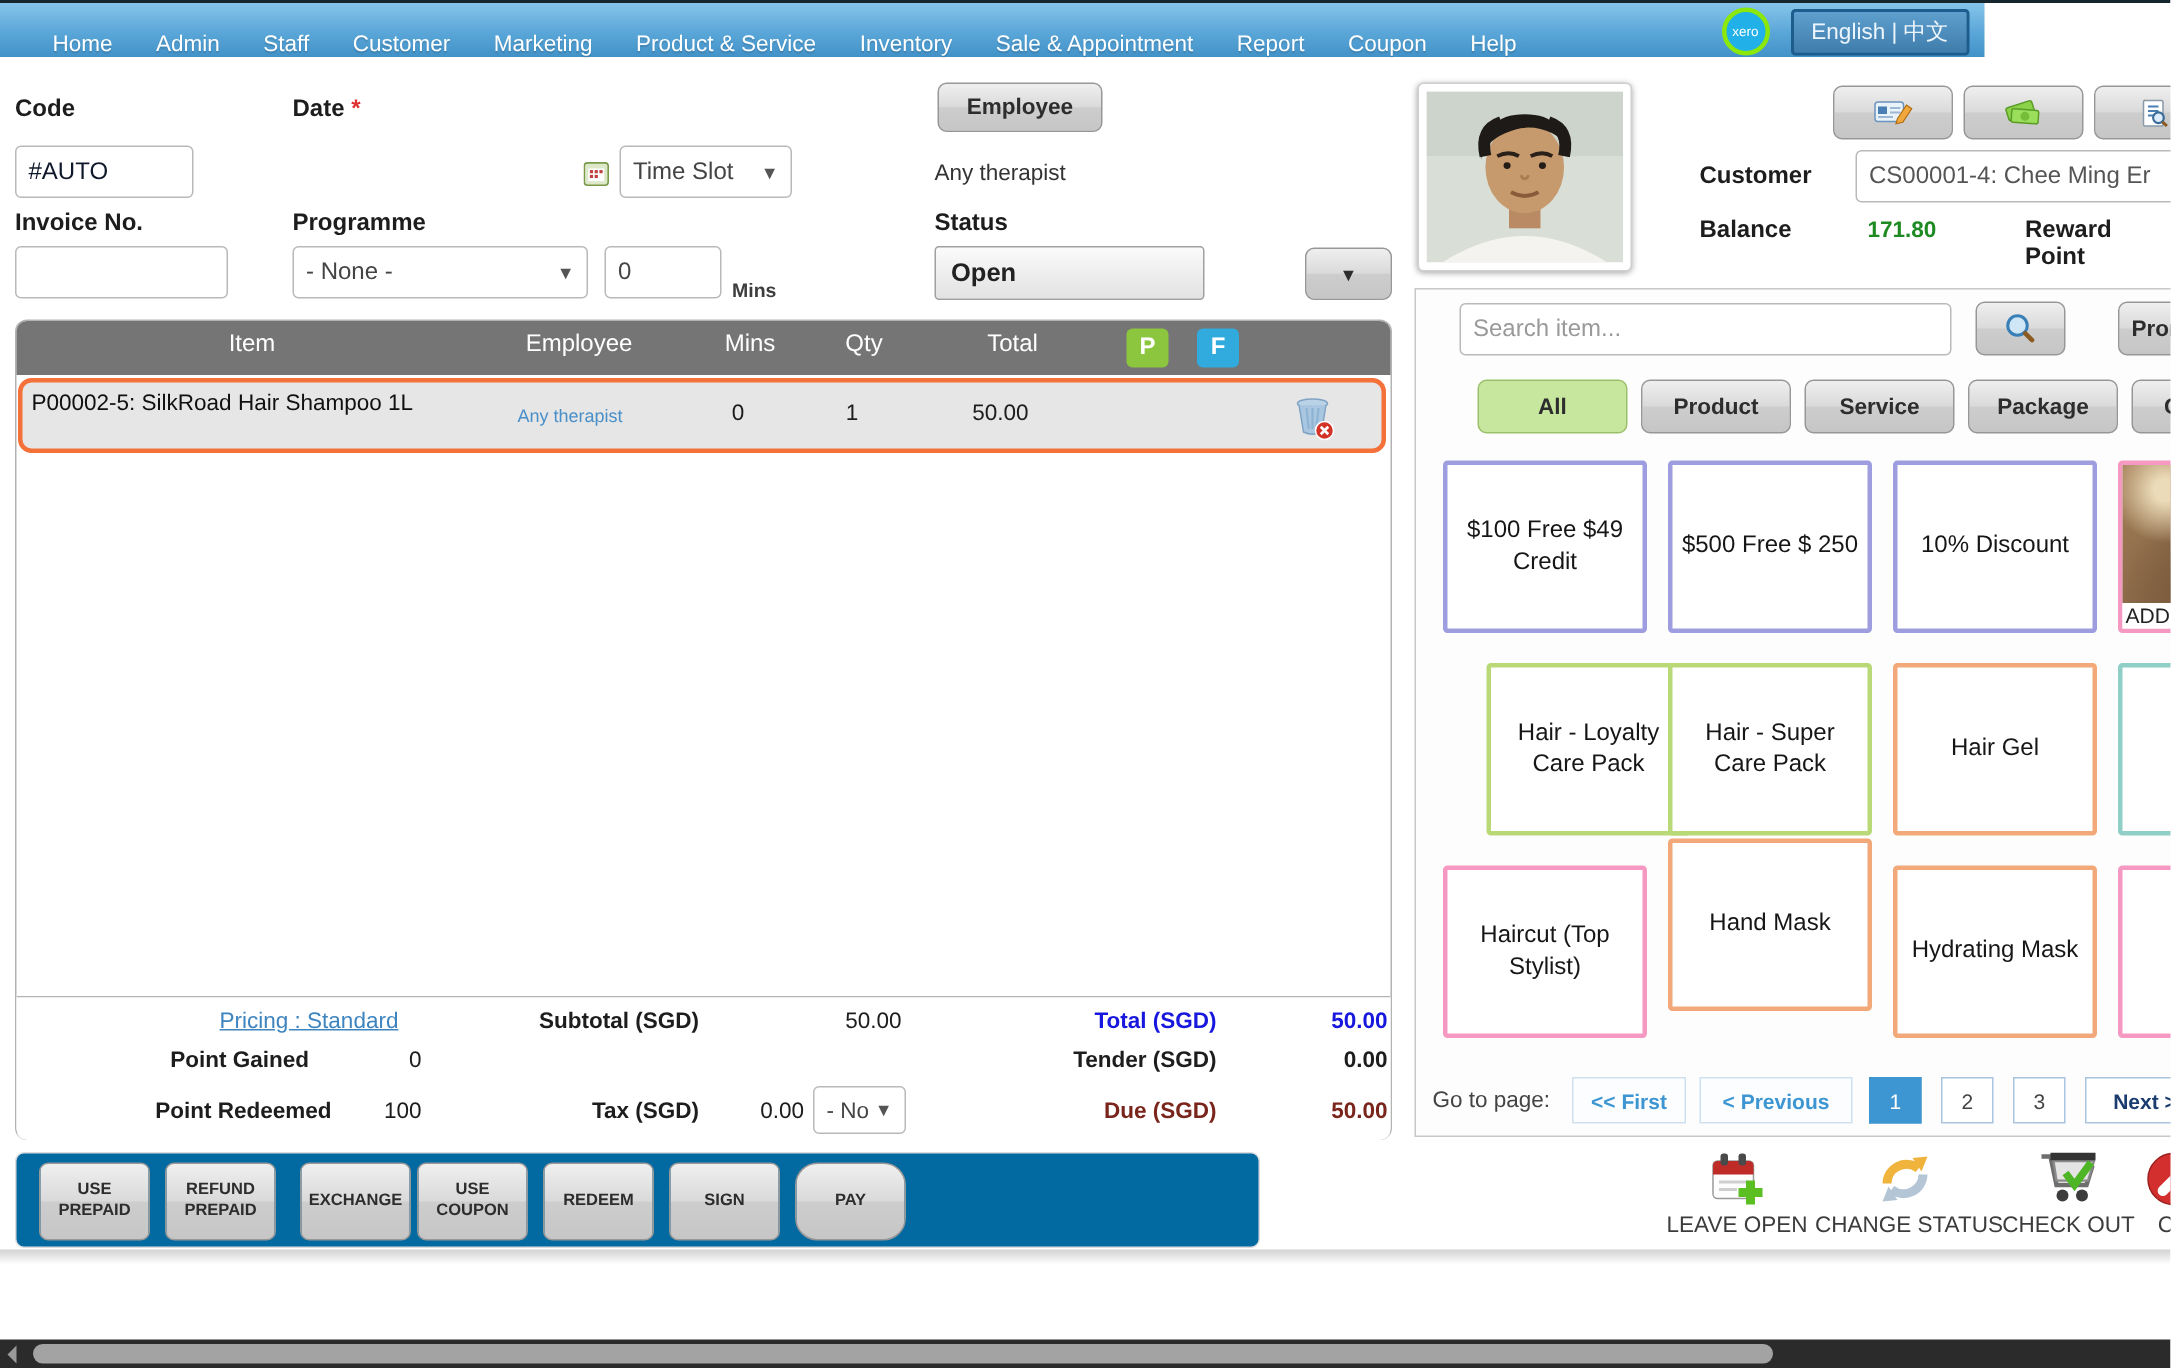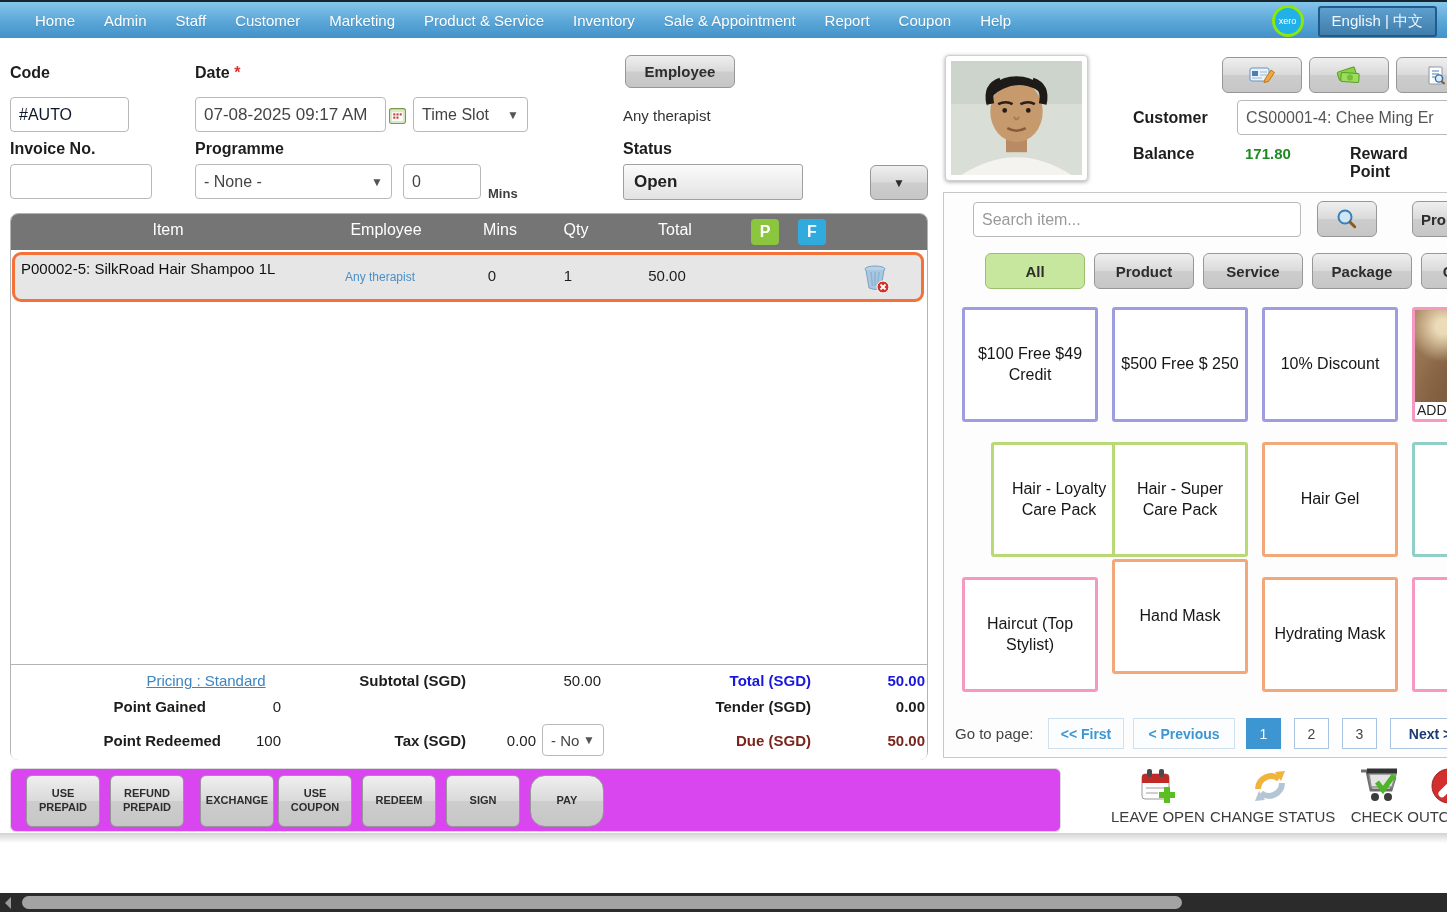--- a/index.html
+++ b/index.html
@@ -3,22 +3,22 @@
 <meta charset="utf-8">
 <style>
   * { margin:0; padding:0; box-sizing:border-box; }
   html,body { width:1447px; height:912px; overflow:hidden; background:#fff;
     font-family:"Liberation Sans", sans-serif; }
   .abs { position:absolute; }
   #stage { position:relative; width:1447px; height:912px; background:#fff; }
 
   
   #topline { left:0; top:0; width:1447px; height:2px; background:#16262f; }
-  #nav { left:0; top:2px; width:1447px; height:36px;
-    background:linear-gradient(#86c5ea,#5aa6d8 55%,#4292c8); display:flex; align-items:center; }
+  #nav { left:0; top:2px; width:1323px; height:36px;
+    background:linear-gradient(#86c5ea,#5aa6d8 55%,#4292c8); display:flex; align-items:flex-end; }
   #nav ul { list-style:none; display:flex; gap:29px; padding-left:35px; }
   #nav li { color:#fff; font-size:15px; cursor:pointer; white-space:nowrap; text-shadow:0 1px 1px rgba(0,0,0,.15); }
   #nav-right { position:absolute; right:10px; top:3px; display:flex; align-items:center; gap:14px; }
   #xero-badge { width:32px; height:32px; border-radius:50%; background:#21b0e8; border:3px solid #8be80a;
     color:#fff; font-size:9px; display:flex; align-items:center; justify-content:center; }
   #lang-btn { background:linear-gradient(#5e9fce,#3f7dab); border:2px solid #1d5c8c; border-radius:3px;
     color:#eef6fd; font-size:15px; padding:4px 12px; cursor:pointer; }
 
   
   .lbl { font-size:16px; font-weight:bold; color:#1d1d1d; }
@@ -50,21 +50,21 @@
   #summary { position:absolute; left:0; top:450px; width:916px; height:96px; border-top:1px solid #b3b3b3;
     border-radius:0 0 7px 7px; background:#fff; }
   .sv { position:absolute; font-size:15px; color:#1d1d1d; }
   .svb { font-weight:bold; }
   .right { text-align:right; }
   #pricingLink { color:#3e85c0; text-decoration:underline; cursor:pointer; text-align:center; }
   .tot-blue { color:#1717dd; font-weight:bold; }
   .due-red { color:#7a251c; font-weight:bold; }
 
   
-  #actionsBar { left:10px; top:768px; width:1051px; height:64px; background:#d946ef; border:1px solid #dcdcdc; border-radius:6px; }
+  #actionsBar { left:10px; top:768px; width:830px; height:64px; background:#0369a1; border:1px solid #dcdcdc; border-radius:6px; }
   .act-btn { position:absolute; top:6px; width:74px; height:52px; font-size:11px; line-height:1.25; text-align:center;
     text-transform:uppercase; padding:2px; }
 
   
   #photoFrame { left:945px; top:55px; width:143px; height:126px; background:#fff; border:1px solid #cfcfcf;
     border-radius:4px; box-shadow:0 1px 4px rgba(0,0,0,.35); padding:5px; }
   #photoFrame svg { width:100%; height:100%; display:block; }
   .cust-ibtn { position:absolute; top:57px; width:80px; height:36px; }
   #balance-val { color:#1d8a22; font-weight:bold; font-size:15px; }
 
@@ -138,21 +138,20 @@
   </div>
 
   <div class="abs lbl" style="left:10px;top:64px">Code</div>
   <div class="abs lbl" style="left:195px;top:64px">
     <span>Date</span>
     <span class="req">*</span>
   </div>
   <button class="abs gbtn" style="left:625px;top:55px;width:110px;height:33px;font-size:15px">Employee</button>
 
   <div class="abs tin" style="left:10px;top:97px;width:119px;height:35px;color:#0f172a">#AUTO</div>
-  <div class="abs tin" style="left:195px;top:97px;width:191px;height:35px;font-size:17px;color:#444">07-08-2025 09:17 AM</div>
   <div class="abs" style="left:389px;top:107px;width:17px;height:17px">
     <svg viewBox="0 0 16 16" width="17" height="17">
         <rect x="0.5" y="1.5" width="15" height="14" rx="2" fill="#dce8c8" stroke="#7a9a4a"></rect>
         <rect x="3" y="5" width="10" height="8" fill="#fff"></rect>
         <g fill="#c24040">
           <rect x="4" y="6" width="2" height="2"></rect>
           <rect x="7" y="6" width="2" height="2"></rect>
           <rect x="10" y="6" width="2" height="2"></rect>
           <rect x="4" y="9" width="2" height="2"></rect>
           <rect x="7" y="9" width="2" height="2"></rect>
@@ -377,21 +376,21 @@
       </div>
       <div class="fa-item" style="left: 1210px;">
         <div class="fa-icon"><svg viewBox="0 0 44 42">
             <path d="M10 24a13 13 0 0 1 21-10" fill="none" stroke="#f0b43c" stroke-width="6"></path>
             <path d="M27 7l10-1-4 10z" fill="#f0b43c"></path>
             <path d="M34 18a13 13 0 0 1-21 10" fill="none" stroke="#b4c6d6" stroke-width="6"></path>
             <path d="M17 35L7 36l4-10z" fill="#b4c6d6"></path>
           </svg></div>
         <div class="fa-label">CHANGE STATUS</div>
       </div>
-      <div class="fa-item" style="left: 1319px; text-align: right;">
+      <div class="fa-item" style="left: 1319px;">
         <div class="fa-icon"><svg viewBox="0 0 44 42">
             <path d="M4 6h6l4 19h20l4-13" fill="none" stroke="#6e6e6e" stroke-width="3"></path>
             <path d="M12 9h27l-4 13H14z" fill="#e4e4e4" stroke="#8a8a8a" stroke-width="1.5"></path>
             <path d="M10 6h30" stroke="#333" stroke-width="5"></path>
             <circle cx="18" cy="32" r="4" fill="#3c3c3c"></circle>
             <circle cx="31" cy="32" r="4" fill="#3c3c3c"></circle>
             <path d="M20 17l6 8 11-15" fill="none" stroke="#4db526" stroke-width="5"></path>
           </svg></div>
         <div class="fa-label">CHECK OUT</div>
       </div>

